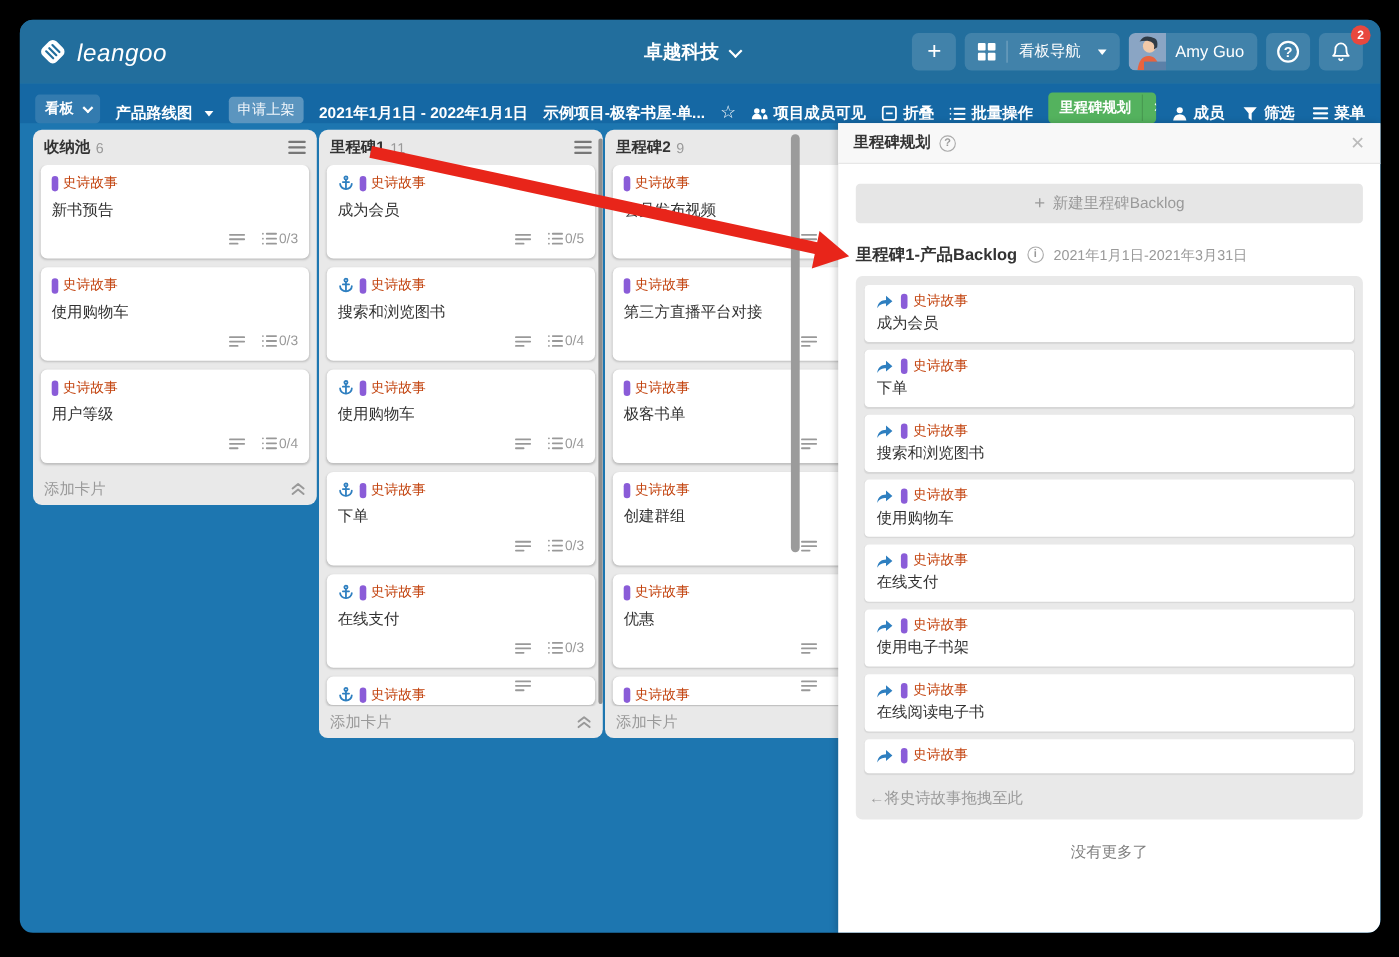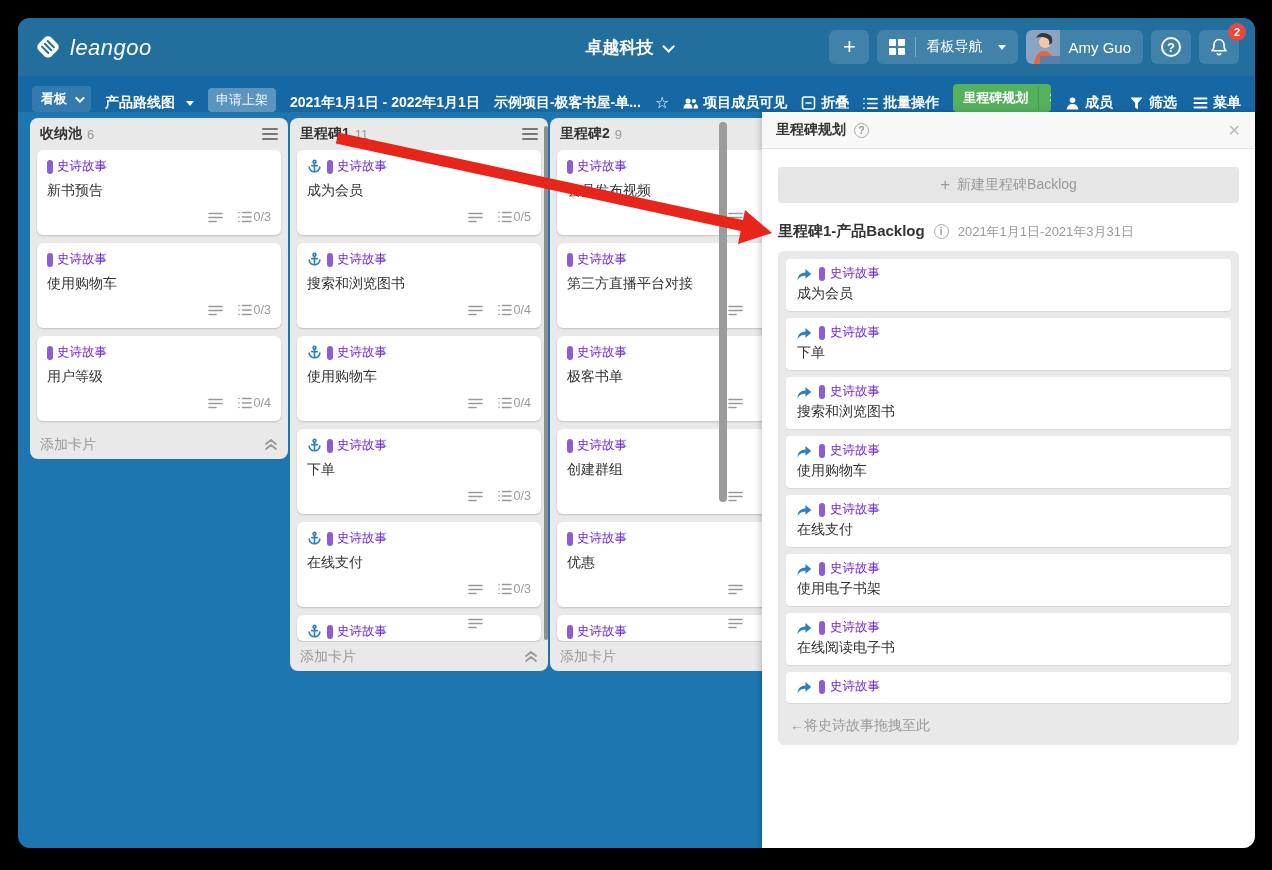--- a/index.html
+++ b/index.html
@@ -50,21 +50,21 @@
   .col-title { font-size:14px; font-weight:700; color:#333; }
   .col-count { font-size:13px; color:#999; margin-left:5px; }
   .hamburger-icon { margin-left:auto; width:16px; cursor:pointer; }
   .hamburger-icon i { display:block; height:2px; background:#777; margin:3px 0; border-radius:1px; }
   .col-cards { padding:0 7px; flex:1 1 auto; overflow:hidden; }
   .card { position:relative; background:#fff; border-radius:6px; box-shadow:0 1px 2px rgba(0,0,0,.18); height:85px; margin-bottom:8px; padding:8px 10px; cursor:pointer; }
   .card.partial { height:26px; margin-bottom:0; overflow:hidden; }
   .card-top { display:flex; align-items:center; gap:4px; }
   .anchor-icon { display:inline-flex; margin-right:1px; }
   .tag-bar { width:6px; height:14px; border-radius:3px; background:#8a5cd8; flex:0 0 auto; }
-  .tag-text { font-size:12.5px; color:#6d28d9; }
+  .tag-text { font-size:12.5px; color:#c2410c; }
   .card-title { margin-top:7px; font-size:14px; color:#333; }
   .card-icons { position:absolute; bottom:9px; right:0; left:0; height:16px; color:#999; font-size:12.5px; }
   .desc-icon { position:absolute; right:58px; top:2px; }
   .check-wrap { position:absolute; right:10px; top:0; display:flex; align-items:center; gap:2px; }
   .col-footer { flex:0 0 29px; display:flex; align-items:center; padding:0 10px; color:#999; font-size:14px; cursor:pointer; }
   .collapse-chevron { margin-left:auto; }
   .col2-scrollbar { position:absolute; right:0; top:8px; width:4px; height:514px; background:#8f8f8f; border-radius:2px; }
   .board-scrollbar { position:absolute; left:701px; top:10px; width:8px; height:380px; background:#9b9b9b; border-radius:4px; z-index:5; }
 
   
@@ -776,20 +776,21 @@
         <svg width="16" height="14" viewBox="0 0 22 19" fill="#2e7fc0">
           <path d="M2 18 C2.8 10.5 7.5 7.8 13 7.6 V2.5 L21 9.4 L13 16 V12 C8.5 12 5 13 2 18 Z"></path>
         </svg>
       </span>
       <span class="tag-bar"></span>
       <span class="tag-text">史诗故事</span>
     </div>
   </div>
 <div class="drag-hint">←将史诗故事拖拽至此</div>
         </div>
+        <div class="no-more">没有更多了</div>
       </div>
     </div>
   </div>
 </div>
 
 <svg class="arrow-overlay" viewBox="0 0 1272 870">
   <line x1="337" y1="138" x2="744" y2="226" stroke="#e8251a" stroke-width="11"></line>
   <polygon points="772,233 738,244 745,210" fill="#e8251a"></polygon>
 </svg>
 

